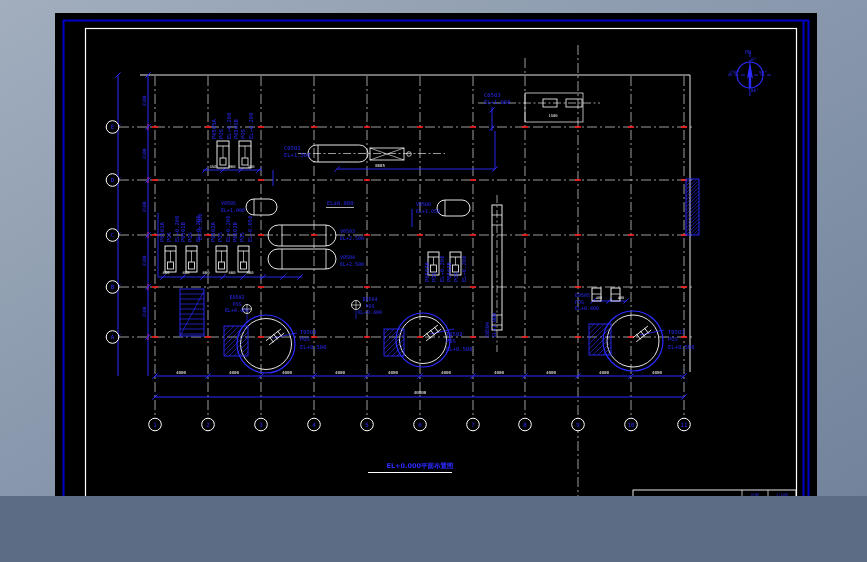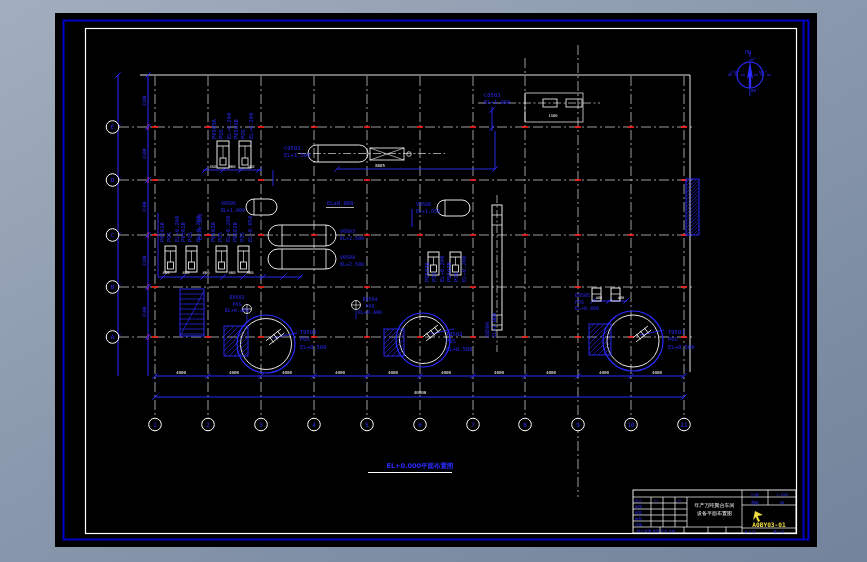--- a/index.html
+++ b/index.html
@@ -1,16 +1,16 @@
 <!DOCTYPE html>
 <html><head>
 <meta charset="utf-8">
 <style>
   html,body{margin:0;padding:0;background:#5b6c84;}
-  .stage{position:relative;width:867px;height:562px;overflow:hidden;
+  .stage{position:relative;width:867px;height:496px;overflow:hidden;
     background:linear-gradient(150deg,#a2aebe 0%,#8a99ad 45%,#72839b 100%);
     font-family:"DejaVu Sans","Liberation Sans",sans-serif;}
   svg{position:absolute;left:0;top:0;}
   text{font-family:"DejaVu Sans Mono","DejaVu Sans",sans-serif;}
   .cn{font-family:"DejaVu Sans","Liberation Sans",sans-serif;}
 </style>
 </head>
 <body>
 
 <div class="stage">

